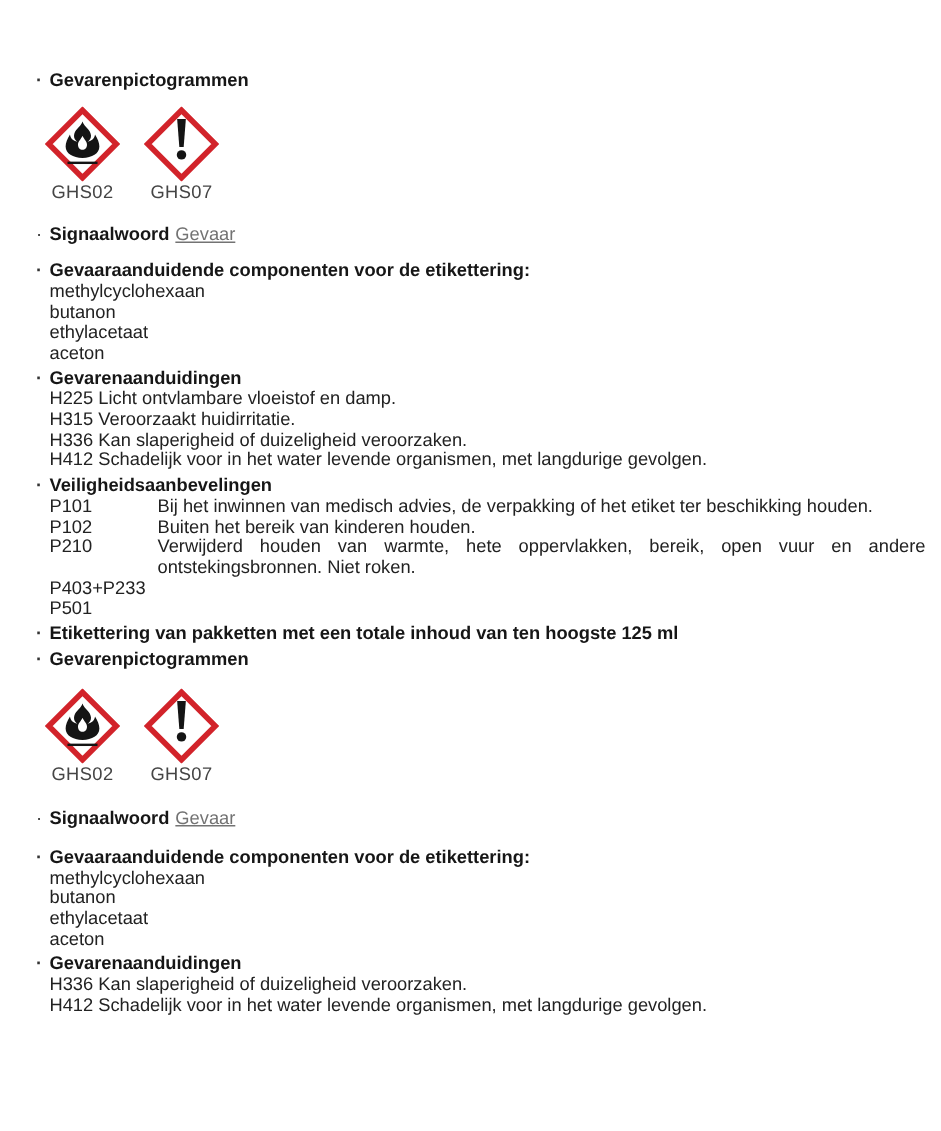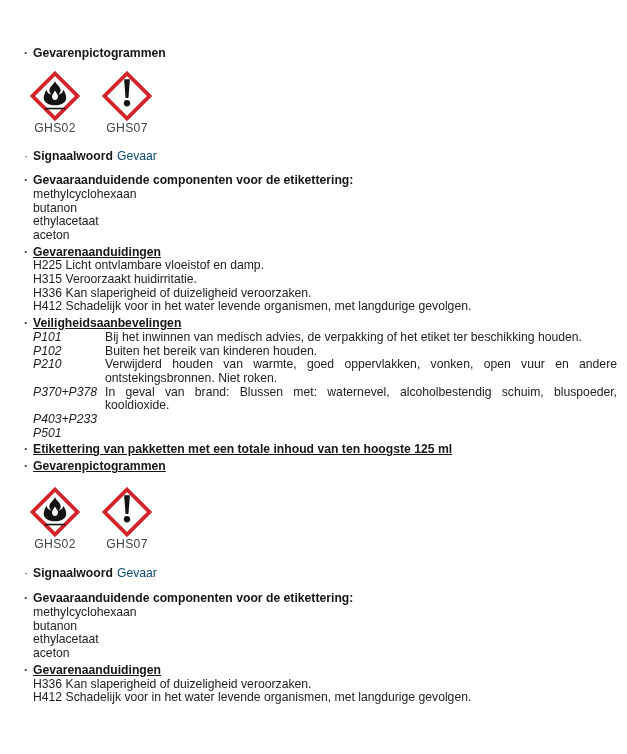--- a/index.html
+++ b/index.html
@@ -18,35 +18,35 @@
   }
   .line{white-space:normal;}
   .b{font-weight:bold;color:#161616;}
   .bullet{position:relative;}
   .bullet::before{
     content:"\00B7";
     position:absolute;
     left:-9px;top:0;
     color:#333;
   }
-  .sw-value{margin-left:4px;font-weight:normal;color:#0c4a6e;}
+  .sw-value{margin-left:4px;font-weight:normal;color:#737373;text-decoration:underline;}
   .mt-sig{margin-top:15px;}
   .mt-comp{margin-top:10px;}
-  .mt-sm{margin-top:3px;text-decoration:underline;}
+  .mt-sm{margin-top:3px;}
   .picto-row{
-    display:flex;gap:16px;
+    display:flex;gap:10px;
     margin:10px 0 4px -6px;
   }
   .picto{display:flex;flex-direction:column;align-items:center;width:56px;}
   .picto svg{width:50px;height:50px;display:block;}
   .pcode{margin-top:1px;color:#454545;letter-spacing:.3px;}
   .dia{fill:#fff;stroke:var(--ghs-red,#d2232a);stroke-width:7.5;}
   .glyph{fill:#141414;}
   .prow{display:grid;grid-template-columns:72px 1fr;}
-  .prow .pcol{white-space:nowrap;font-style:italic;}
+  .prow .pcol{white-space:nowrap;}
   .prow .ptext{text-align:justify;}
   .cont-note{
     position:absolute;
     top:745px;right:15px;
     font-size:10px;color:#4a4a4a;
   }
 </style>
 </head>
 <body>
 
@@ -96,25 +96,21 @@
     <div class="prow">
       <div class="pcol">P101</div>
       <div class="ptext">Bij het inwinnen van medisch advies, de verpakking of het etiket ter beschikking houden.</div>
     </div>
     <div class="prow">
       <div class="pcol">P102</div>
       <div class="ptext">Buiten het bereik van kinderen houden.</div>
     </div>
     <div class="prow">
       <div class="pcol">P210</div>
-      <div class="ptext">Verwijderd houden van warmte, goed oppervlakken, vonken, open vuur en andere ontstekingsbronnen. Niet roken.</div>
-    </div>
-    <div class="prow">
-      <div class="pcol">P370+P378</div>
-      <div class="ptext">In geval van brand: Blussen met: waternevel, alcoholbestendig schuim, bluspoeder, kooldioxide.</div>
+      <div class="ptext">Verwijderd houden van warmte, hete oppervlakken, bereik, open vuur en andere ontstekingsbronnen. Niet roken.</div>
     </div>
     <div class="prow">
       <div class="pcol">P403+P233</div>
     </div>
     <div class="prow">
       <div class="pcol">P501</div>
     </div>
 
 
     <div class="line bullet b mt-sm">Etikettering van pakketten met een totale inhoud van ten hoogste 125 ml</div>

